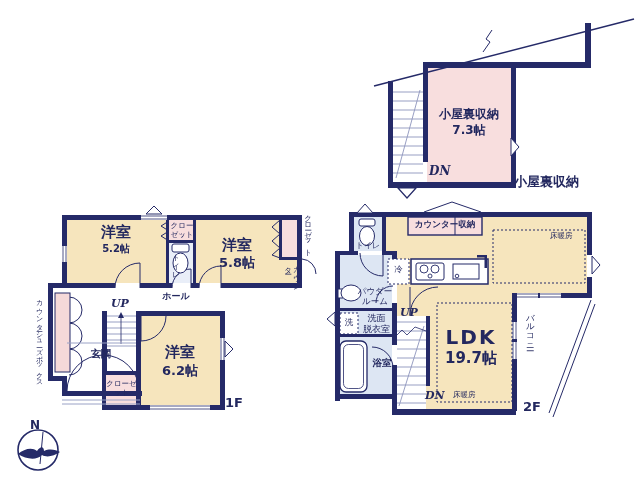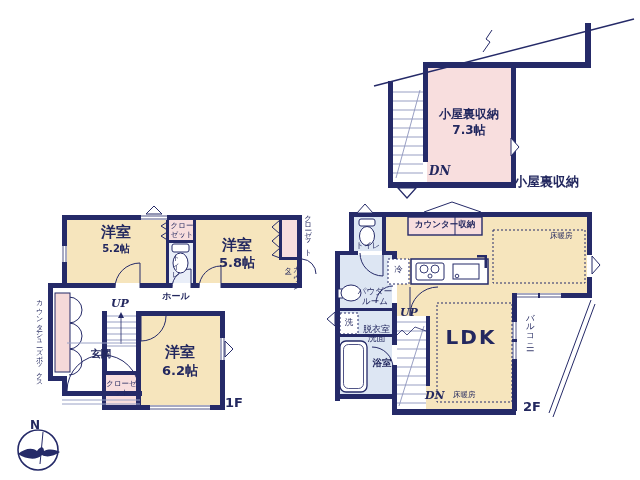--- a/index.html
+++ b/index.html
@@ -298,25 +298,26 @@
 <div class="lbl c" style="left:106px;top:379px;width:31px;font-size:7.5px;line-height:9px;">クローゼット</div>
 <div class="lbl b nw" style="left:225px;top:396px;font-size:13px;">1F</div>
 
 <div class="lbl c" style="left:353px;top:241px;width:30px;font-size:8px;">トイレ</div>
 <div class="lbl c" style="left:409px;top:220px;width:72px;font-size:8.5px;font-weight:700;">カウンター収納</div>
 <div class="lbl nw" style="left:550px;top:232px;font-size:7.5px;">床暖房</div>
 <div class="lbl c" style="left:388px;top:265px;width:21px;font-size:8.5px;">冷</div>
 <div class="lbl c" style="left:357px;top:287px;width:36px;font-size:8.5px;">パウダー</div>
 <div class="lbl c" style="left:357px;top:297px;width:36px;font-size:8.5px;">ルーム</div>
 <div class="lbl c" style="left:340px;top:318px;width:18px;font-size:8.5px;">洗</div>
-<div class="lbl c" style="left:359px;top:313px;width:35px;font-size:9px;margin-top:20px;">洗面</div>
+<div class="lbl c" style="left:359px;top:313px;width:35px;font-size:9px;">洗面</div>
 <div class="lbl c" style="left:359px;top:324px;width:35px;font-size:9px;">脱衣室</div>
 <div class="lbl c" style="left:367px;top:358px;width:30px;font-size:9.5px;font-weight:600;">浴室</div>
 <div class="lbl stairlbl" style="left:400px;top:307px;font-size:11px;">UP</div>
 <div class="lbl stairlbl" style="left:425px;top:390px;font-size:11px;">DN</div>
 <div class="lbl b c" style="left:429px;top:326px;width:84px;font-size:20px;letter-spacing:2px;">LDK</div>
+<div class="lbl b c" style="left:429px;top:350px;width:84px;font-size:15px;">19.7帖</div>
 <div class="lbl nw" style="left:453px;top:391px;font-size:7.5px;">床暖房</div>
 <div class="lbl vert" style="left:525px;top:308px;height:50px;font-size:8.5px;">バルコニー</div>
 <div class="lbl b nw" style="left:523px;top:400px;font-size:13px;">2F</div>
 
 <div class="lbl b nw" style="left:30px;top:419px;font-size:12px;">N</div>
 
 </div>
 
 </body></html>

